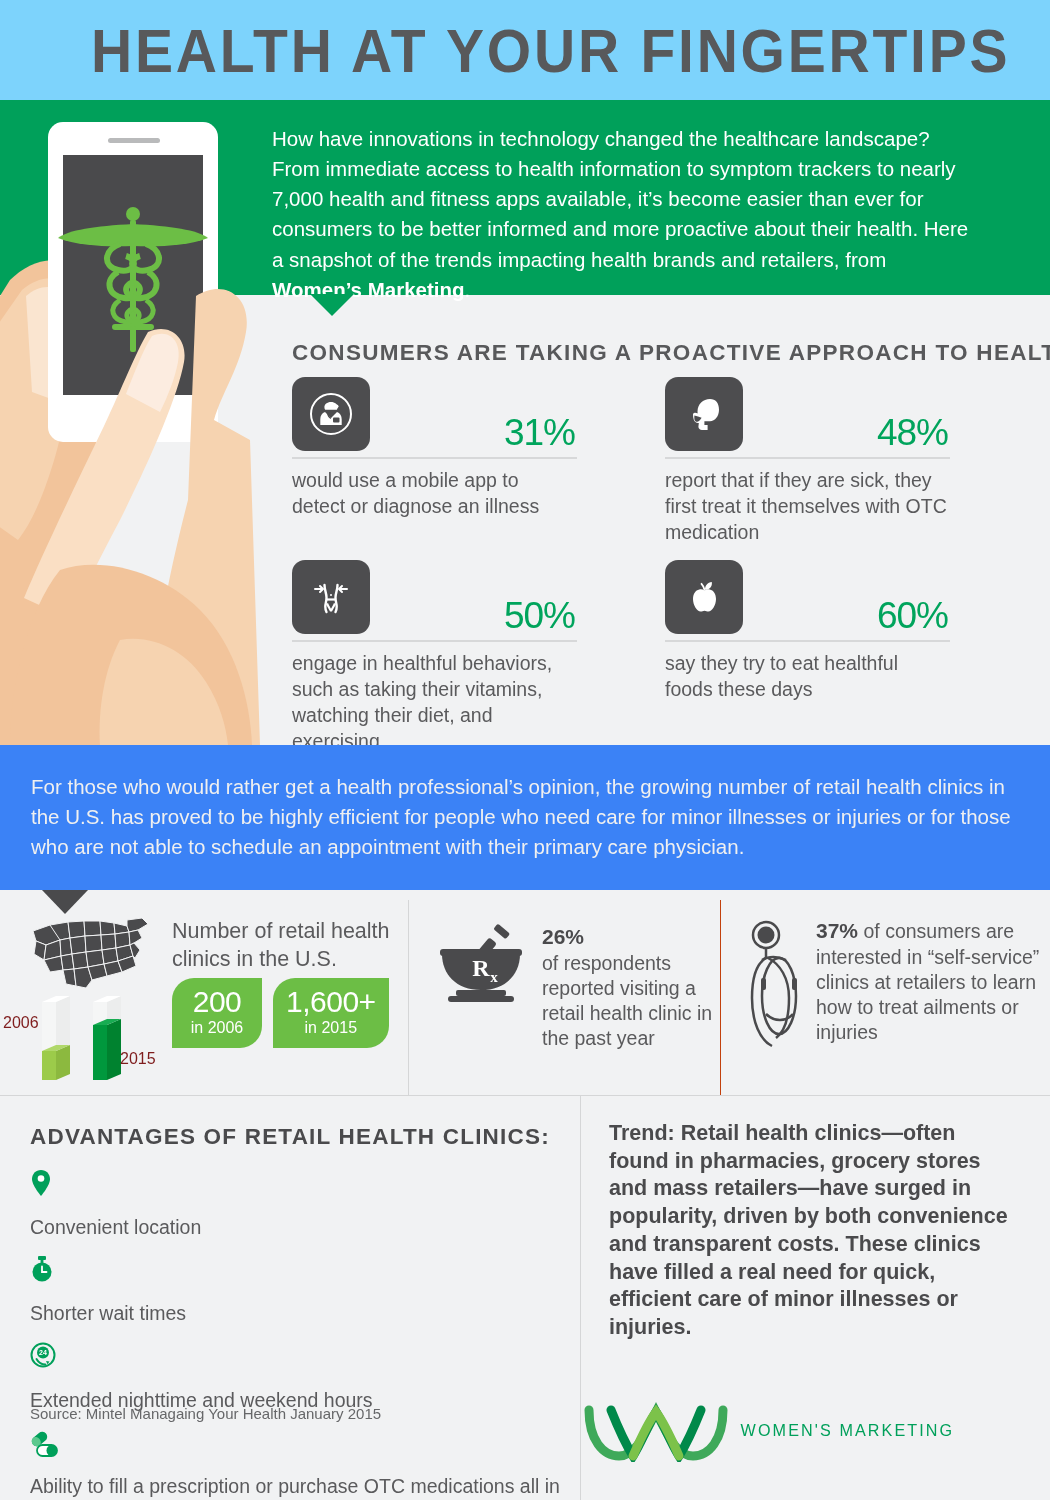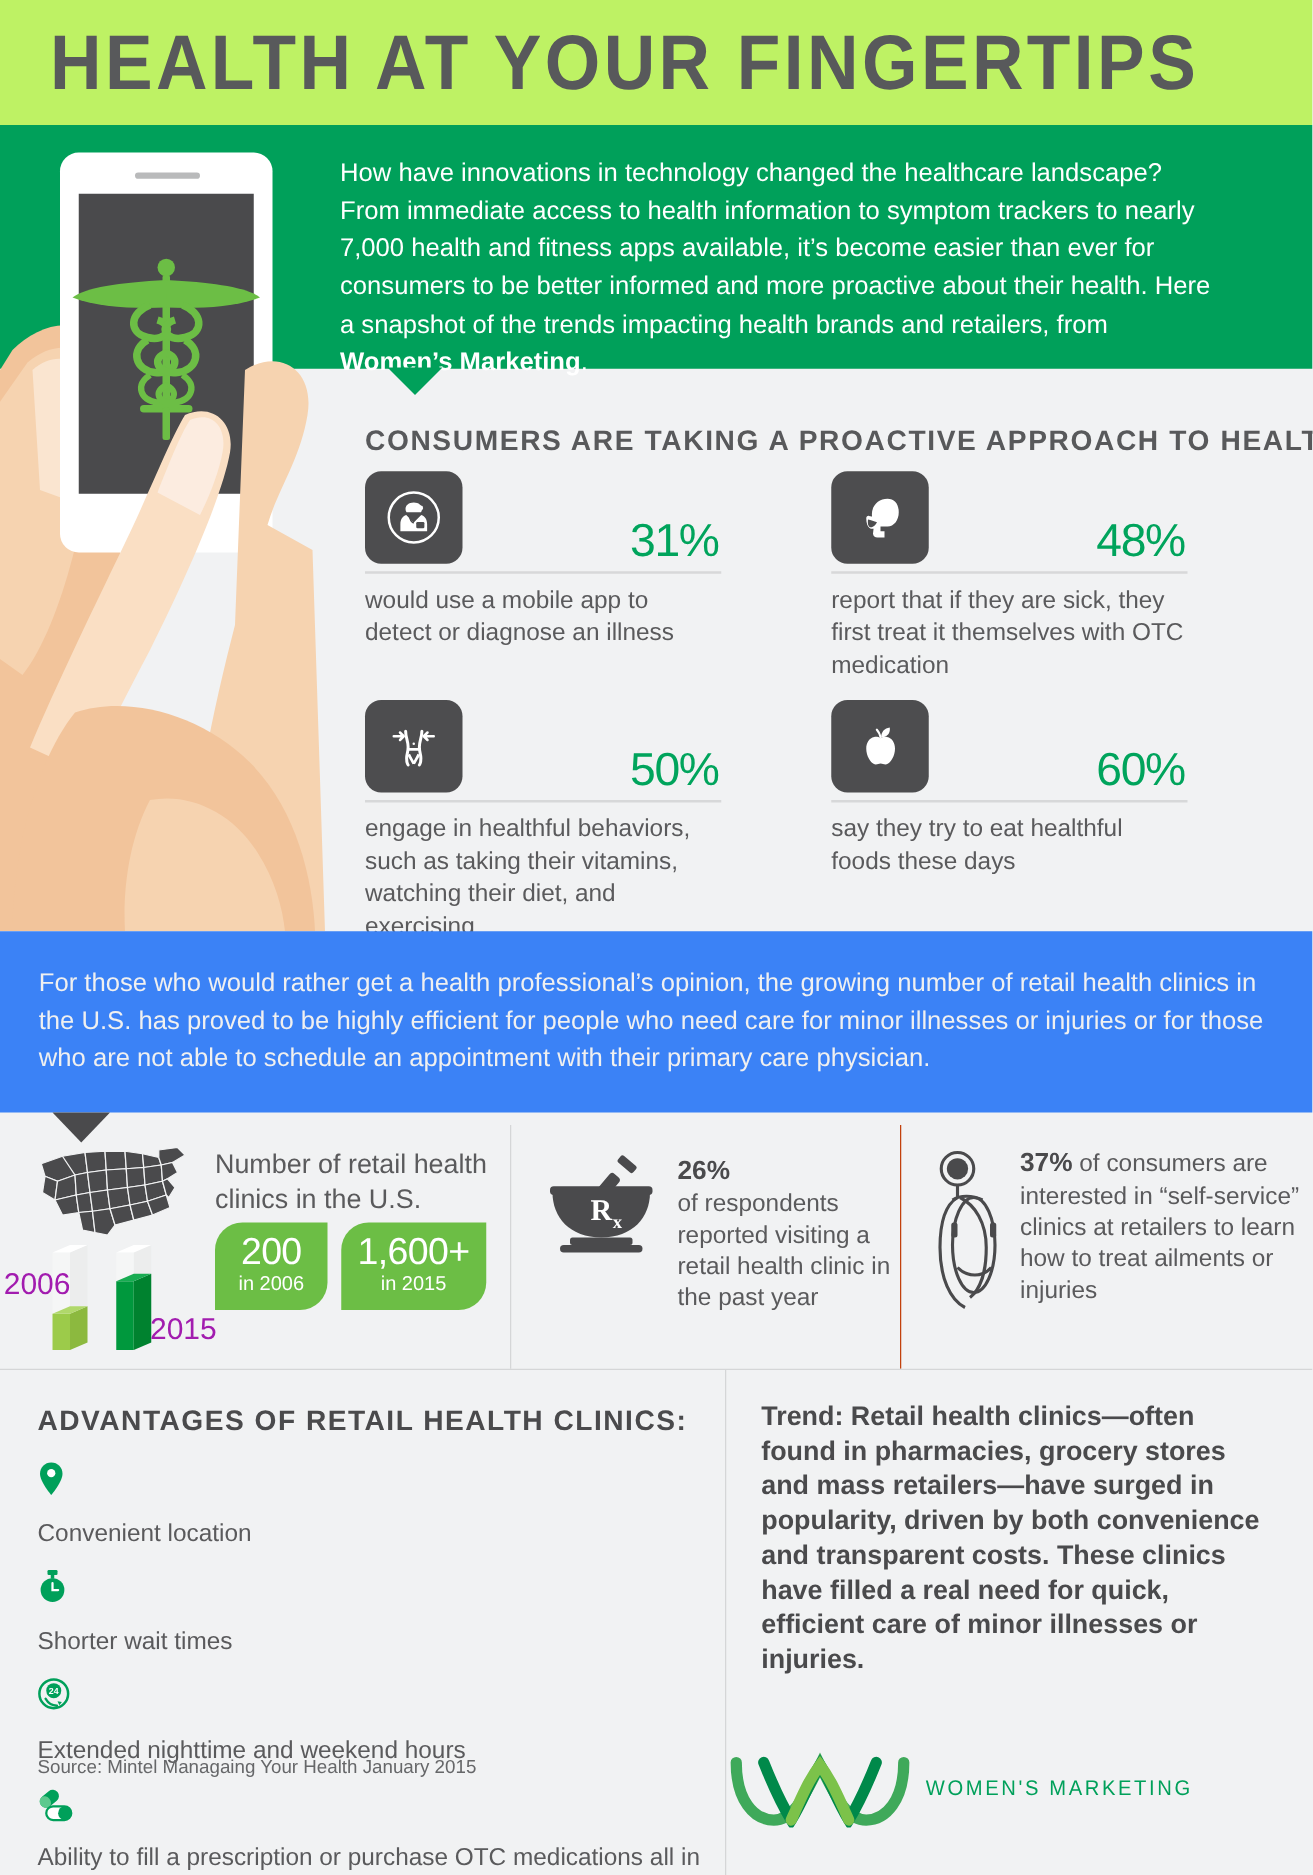--- a/index.html
+++ b/index.html
@@ -8,22 +8,22 @@
     background: #f1f2f3;
     font-family: "Liberation Sans", sans-serif;
     color: #4a4a4a;
     overflow: hidden;
     position: relative;
   }
 
   
   .title-bar {
     height: 100px;
-    display: flex; align-items: center; justify-content: flex-start;
-    background: #bef264;
+    display: flex; align-items: center; justify-content: flex-end;
+    background: #7dd3fc;
   }
   .title-bar h1 {
     font-family: "Liberation Sans Narrow", "Liberation Sans", sans-serif;
     font-size: 62px;
     font-weight: bold;
     letter-spacing: 3px;
     color: #58595b;
     transform: scaleX(0.92);
     white-space: nowrap;
   }
@@ -147,22 +147,22 @@
   }
   .clinic-col { position: relative; height: 100%; }
   .clinic-col.a { width: 408px; }
   .clinic-col.b { width: 312px; border-left: 1px solid #d5d6d7; }
   .clinic-col.c { width: 330px; border-left: 1px solid #c2410c; }
 
   .map-wrap { position: absolute; left: 30px; top: 14px; }
   .bars-wrap { position: absolute; left: 8px; top: 88px; }
   .bar-year {
     position: absolute;
-    font-size: 24px;
-    color: #a21caf;
+    font-size: 16px;
+    color: #7f1d1d;
     font-weight: normal;
   }
   .clinic-title {
     position: absolute;
     left: 172px; top: 18px;
     font-size: 21.5px;
     line-height: 1.28;
     color: #5a5a5c;
     width: 230px;
   }

